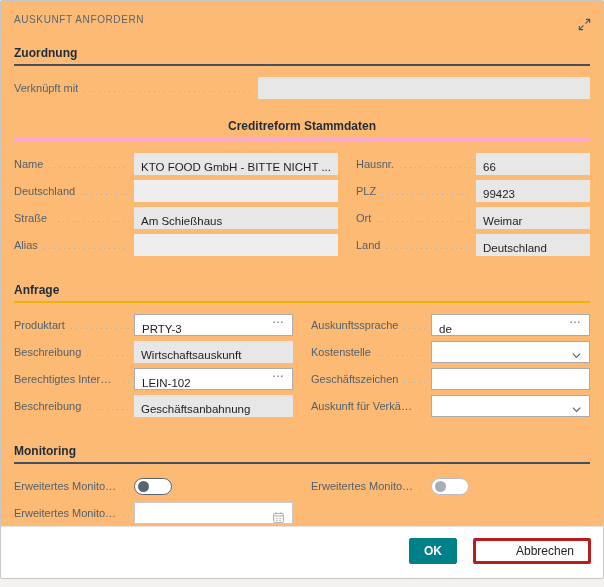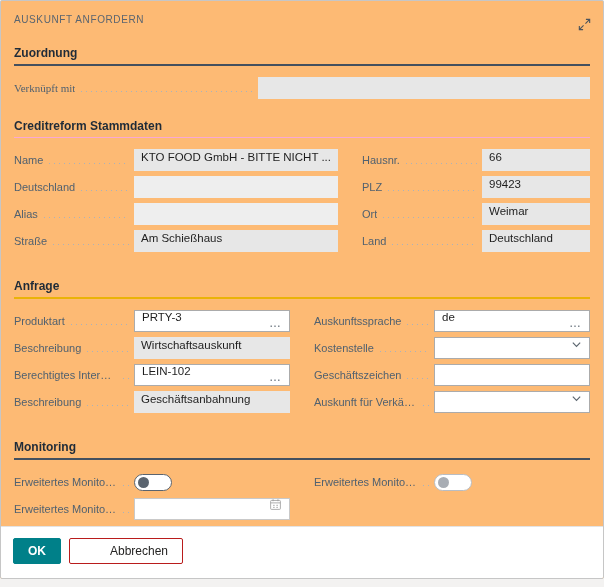--- a/index.html
+++ b/index.html
@@ -8,49 +8,49 @@
     width:604px;height:579px;background:#fdba74;border:1px solid #c6c6c6;border-radius:2px;
     font-family:"Liberation Sans",sans-serif;position:relative;padding:0 13px;overflow:hidden;
   }
   .dlg-header{display:flex;justify-content:space-between;align-items:flex-start;padding-top:13px;}
   .dlg-title{font-size:10px;letter-spacing:.6px;color:#5a6570;font-weight:400;}
   .expand-btn{width:20px;height:20px;display:flex;align-items:center;justify-content:center;cursor:pointer;margin-right:-4px;}
   h2.section{
     font-size:12px;font-weight:700;color:#1f2b38;margin:0;padding:0 0 4px 0;
   }
   .sec-zuordnung h2{margin-top:12px;border-bottom:2px solid #44505e;}
-  .sec-stammdaten h2{margin-top:20px;border-bottom:1px solid #f9a8d4;}
+  .sec-stammdaten h2{margin-top:20px;border-bottom:5px solid #f9a8d4;text-align:center;}
   .sec-anfrage h2{margin-top:22px;border-bottom:2px solid #eab308;}
   .sec-monitoring h2{margin-top:22px;border-bottom:2px solid #44505e;}
-  .rows{margin-top:11px;font-family:Liberation Serif, serif;}
-  .grid{display:grid;grid-template-columns:1fr 1fr;column-gap:24px;margin-top:11px;align-items:start;}
+  .rows{margin-top:11px;}
+  .grid{display:grid;grid-template-columns:1fr 1fr;column-gap:18px;margin-top:11px;align-items:start;}
   .row{display:flex;align-items:center;height:22px;margin-bottom:5px;}
   .flabel{width:120px;flex-shrink:0;display:flex;align-items:center;overflow:hidden;}
   .flabel .txt{font-size:11px;color:#51616f;white-space:nowrap;overflow:hidden;text-overflow:ellipsis;max-width:112px;}
   .leader{flex:1;min-width:6px;margin:0 5px 0 6px;height:1px;align-self:center;margin-top:6px;
     background-image:repeating-linear-gradient(to right,#aab2bb 0 1px,transparent 1px 5px);}
   .wide .flabel{width:244px;}
-  .field{flex:1;height:22px;display:flex;align-items:flex-end;padding:8px 7px;font-size:11.5px;color:#1e1e1e;min-width:0;}
+  .field{flex:1;height:22px;display:flex;align-items:flex-start;padding:8px 7px;font-size:11.5px;color:#1e1e1e;min-width:0;}
   .field .val{flex:1;white-space:nowrap;overflow:hidden;text-overflow:ellipsis;}
   .field.disabled{background:#e7e7e7;}
   .field.disabled.light{background:#eeeeee;}
   .field.editable{background:#fff;border:1px solid #ababab;}
   .field.date{border:1px solid #c9c9c9;}
   .assist{color:#5f6a75;font-size:12px;letter-spacing:1px;flex-shrink:0;padding-left:4px;cursor:pointer;line-height:0;margin-top:-4px;}
   .chev, .cal{flex-shrink:0;display:flex;align-items:center;cursor:pointer;}
   .toggle{width:38px;height:17px;border:1px solid #5a646f;border-radius:10px;background:#fff;display:flex;align-items:center;padding:0 2px;cursor:pointer;flex-shrink:0;}
   .toggle .knob{width:11px;height:11px;border-radius:50%;background:#5a646f;}
   .toggle.off .knob{margin-left:1px;}
   .toggle.disabled{border-color:#b9bdc3;cursor:default;}
   .toggle.disabled .knob{background:#a8adb4;}
   .footer{position:absolute;left:0;right:0;bottom:0;border-top:1px solid #e3e3e3;background:#fff;
-    display:flex;gap:8px;padding:11px 12px 14px;}
+    display:flex;justify-content:flex-end;gap:16px;padding:11px 12px 14px;}
   .btn{height:26px;font-size:12px;font-family:"Liberation Sans",sans-serif;border-radius:2px;cursor:pointer;padding:0 14px;}
   .btn-ok{background:#008089;border:1px solid #008089;color:#fff;font-weight:700;min-width:48px;}
-  .btn-cancel{background:#fff;border:1px solid #b91c1c;color:#252423;min-width:80px;padding-left:40px;}
+  .btn-cancel{background:#fff;border:3px solid #b91c1c;color:#252423;min-width:80px;padding-left:40px;}
 </style>
 </head>
 <body>
 
 <div class="dialog">
 
   <div class="dlg-header">
     <span class="dlg-title">AUSKUNFT ANFORDERN</span>
     <span class="expand-btn">
       <span style="line-height:0;">
@@ -93,34 +93,34 @@
           <div class="flabel">
               <span class="txt">Deutschland</span>
               <span class="leader"></span>
             </div>
           <div class="field disabled light">
               <span class="val"></span>
             </div>
         </div>
         <div class="row">
           <div class="flabel">
+              <span class="txt">Straße</span>
+              <span class="leader"></span>
+            </div>
+          <div class="field disabled">
+              <span class="val">Am Schießhaus</span>
+            </div>
+        </div>
+        <div class="row">
+          <div class="flabel">
               <span class="txt">Alias</span>
               <span class="leader"></span>
             </div>
           <div class="field disabled light">
               <span class="val"></span>
-            </div>
-        </div>
-        <div class="row">
-          <div class="flabel">
-              <span class="txt">Straße</span>
-              <span class="leader"></span>
-            </div>
-          <div class="field disabled">
-              <span class="val">Am Schießhaus</span>
             </div>
         </div>
       </div>
       <div>
         <div class="row">
           <div class="flabel">
               <span class="txt">Hausnr.</span>
               <span class="leader"></span>
             </div>
           <div class="field disabled">

